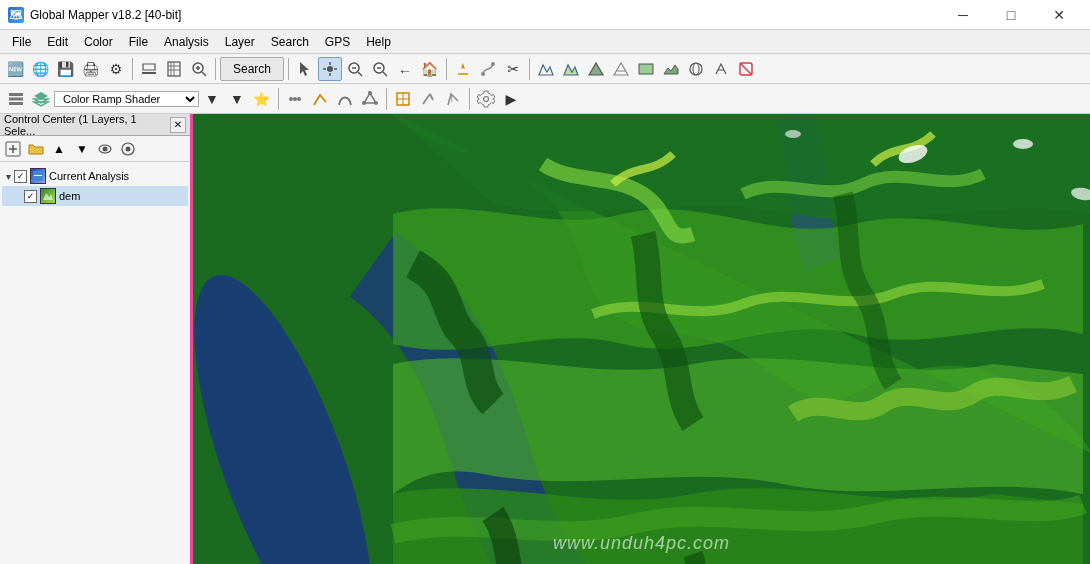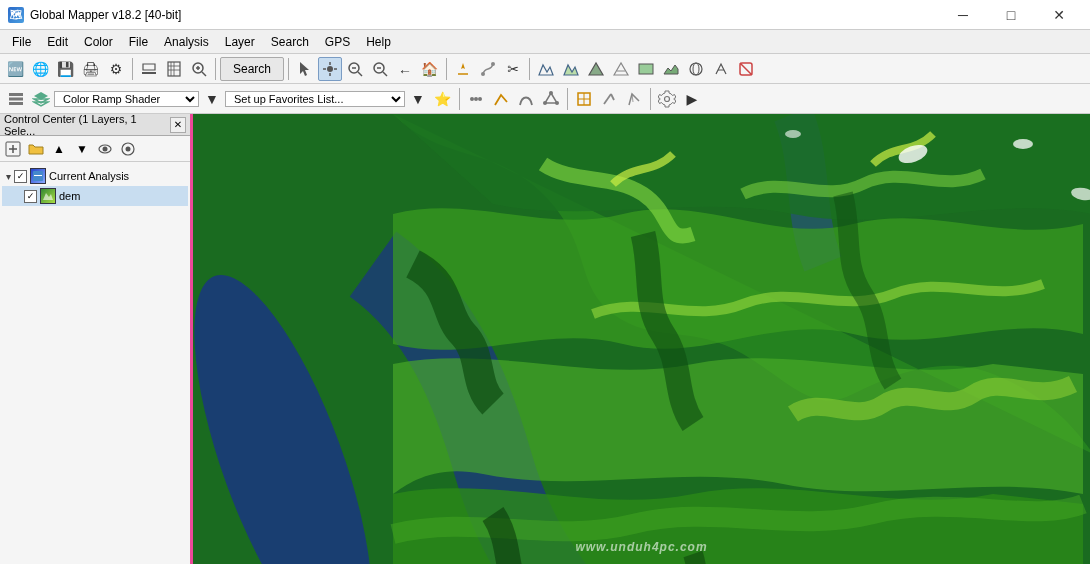--- a/index.html
+++ b/index.html
@@ -223,25 +223,24 @@
       width: 100%;
       height: 100%;
     }
 
     #watermark {
       position: absolute;
       bottom: 12px;
       left: 50%;
       transform: translateX(-50%);
       color: rgba(255,255,255,0.6);
-      font-size: 12px;
+      font-size: 18px;
       font-style: italic;
       letter-spacing: 1px;
       pointer-events: none;
-      font-weight: bold;
     }
   </style>
 </head>
 <body>
 
 <div id="title-bar">
   <div id="title-bar-left">
     <div id="title-bar-icon">🗺</div>
     <span>Global Mapper v18.2  [40-bit]</span>
   </div>
@@ -414,23 +413,20 @@
   </button>
 
   <select class="tb-select" style="width:145px;" title="Color Ramp Shader">
     <option>Color Ramp Shader</option>
     <option>Hillshade</option>
     <option>Slope</option>
     <option>Aspect</option>
   </select>
   <button class="tb-btn">▼</button>
 
-  <select class="tb-select" style="width:180px;">
-    <option>Set up Favorites List...</option>
-  </select>
   <button class="tb-btn">▼</button>
 
   <button class="tb-btn">⭐</button>
 
   <div class="tb-sep"></div>
 
   <button class="tb-btn">
     <svg width="18" height="18" viewBox="0 0 18 18">
         <circle cx="5" cy="9" r="2" fill="#777"></circle>
         <circle cx="9" cy="9" r="2" fill="#777"></circle>

